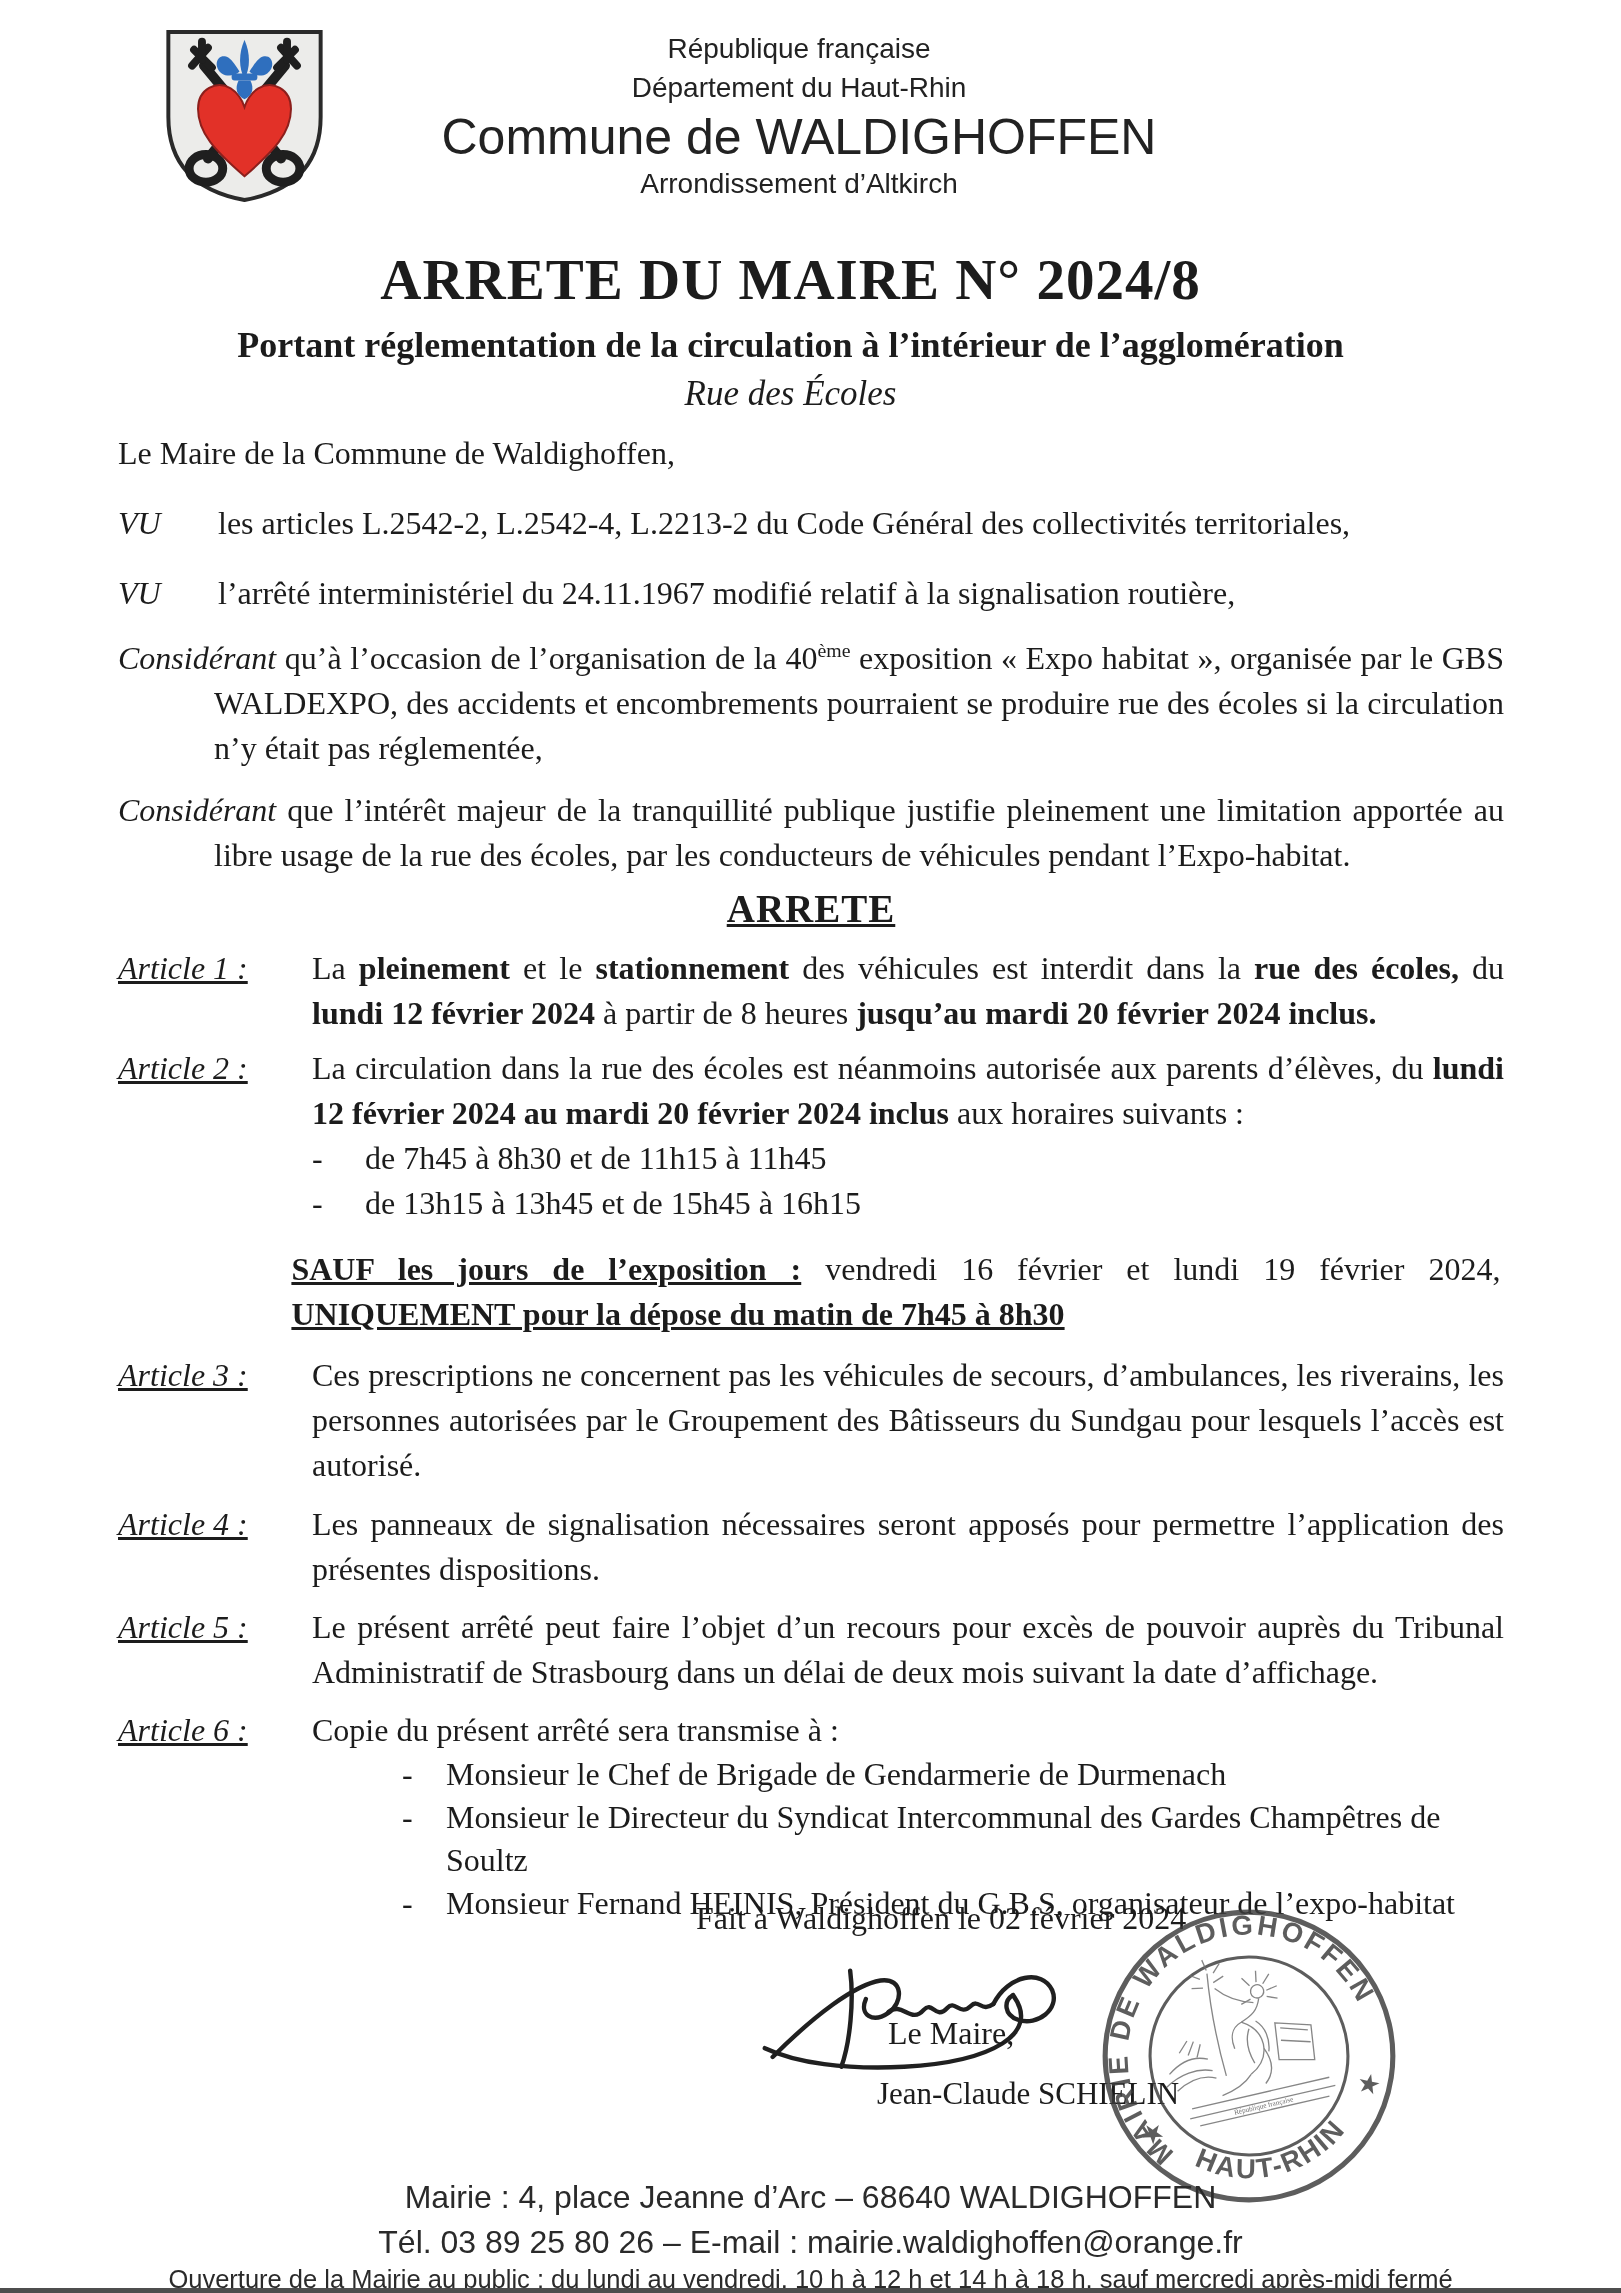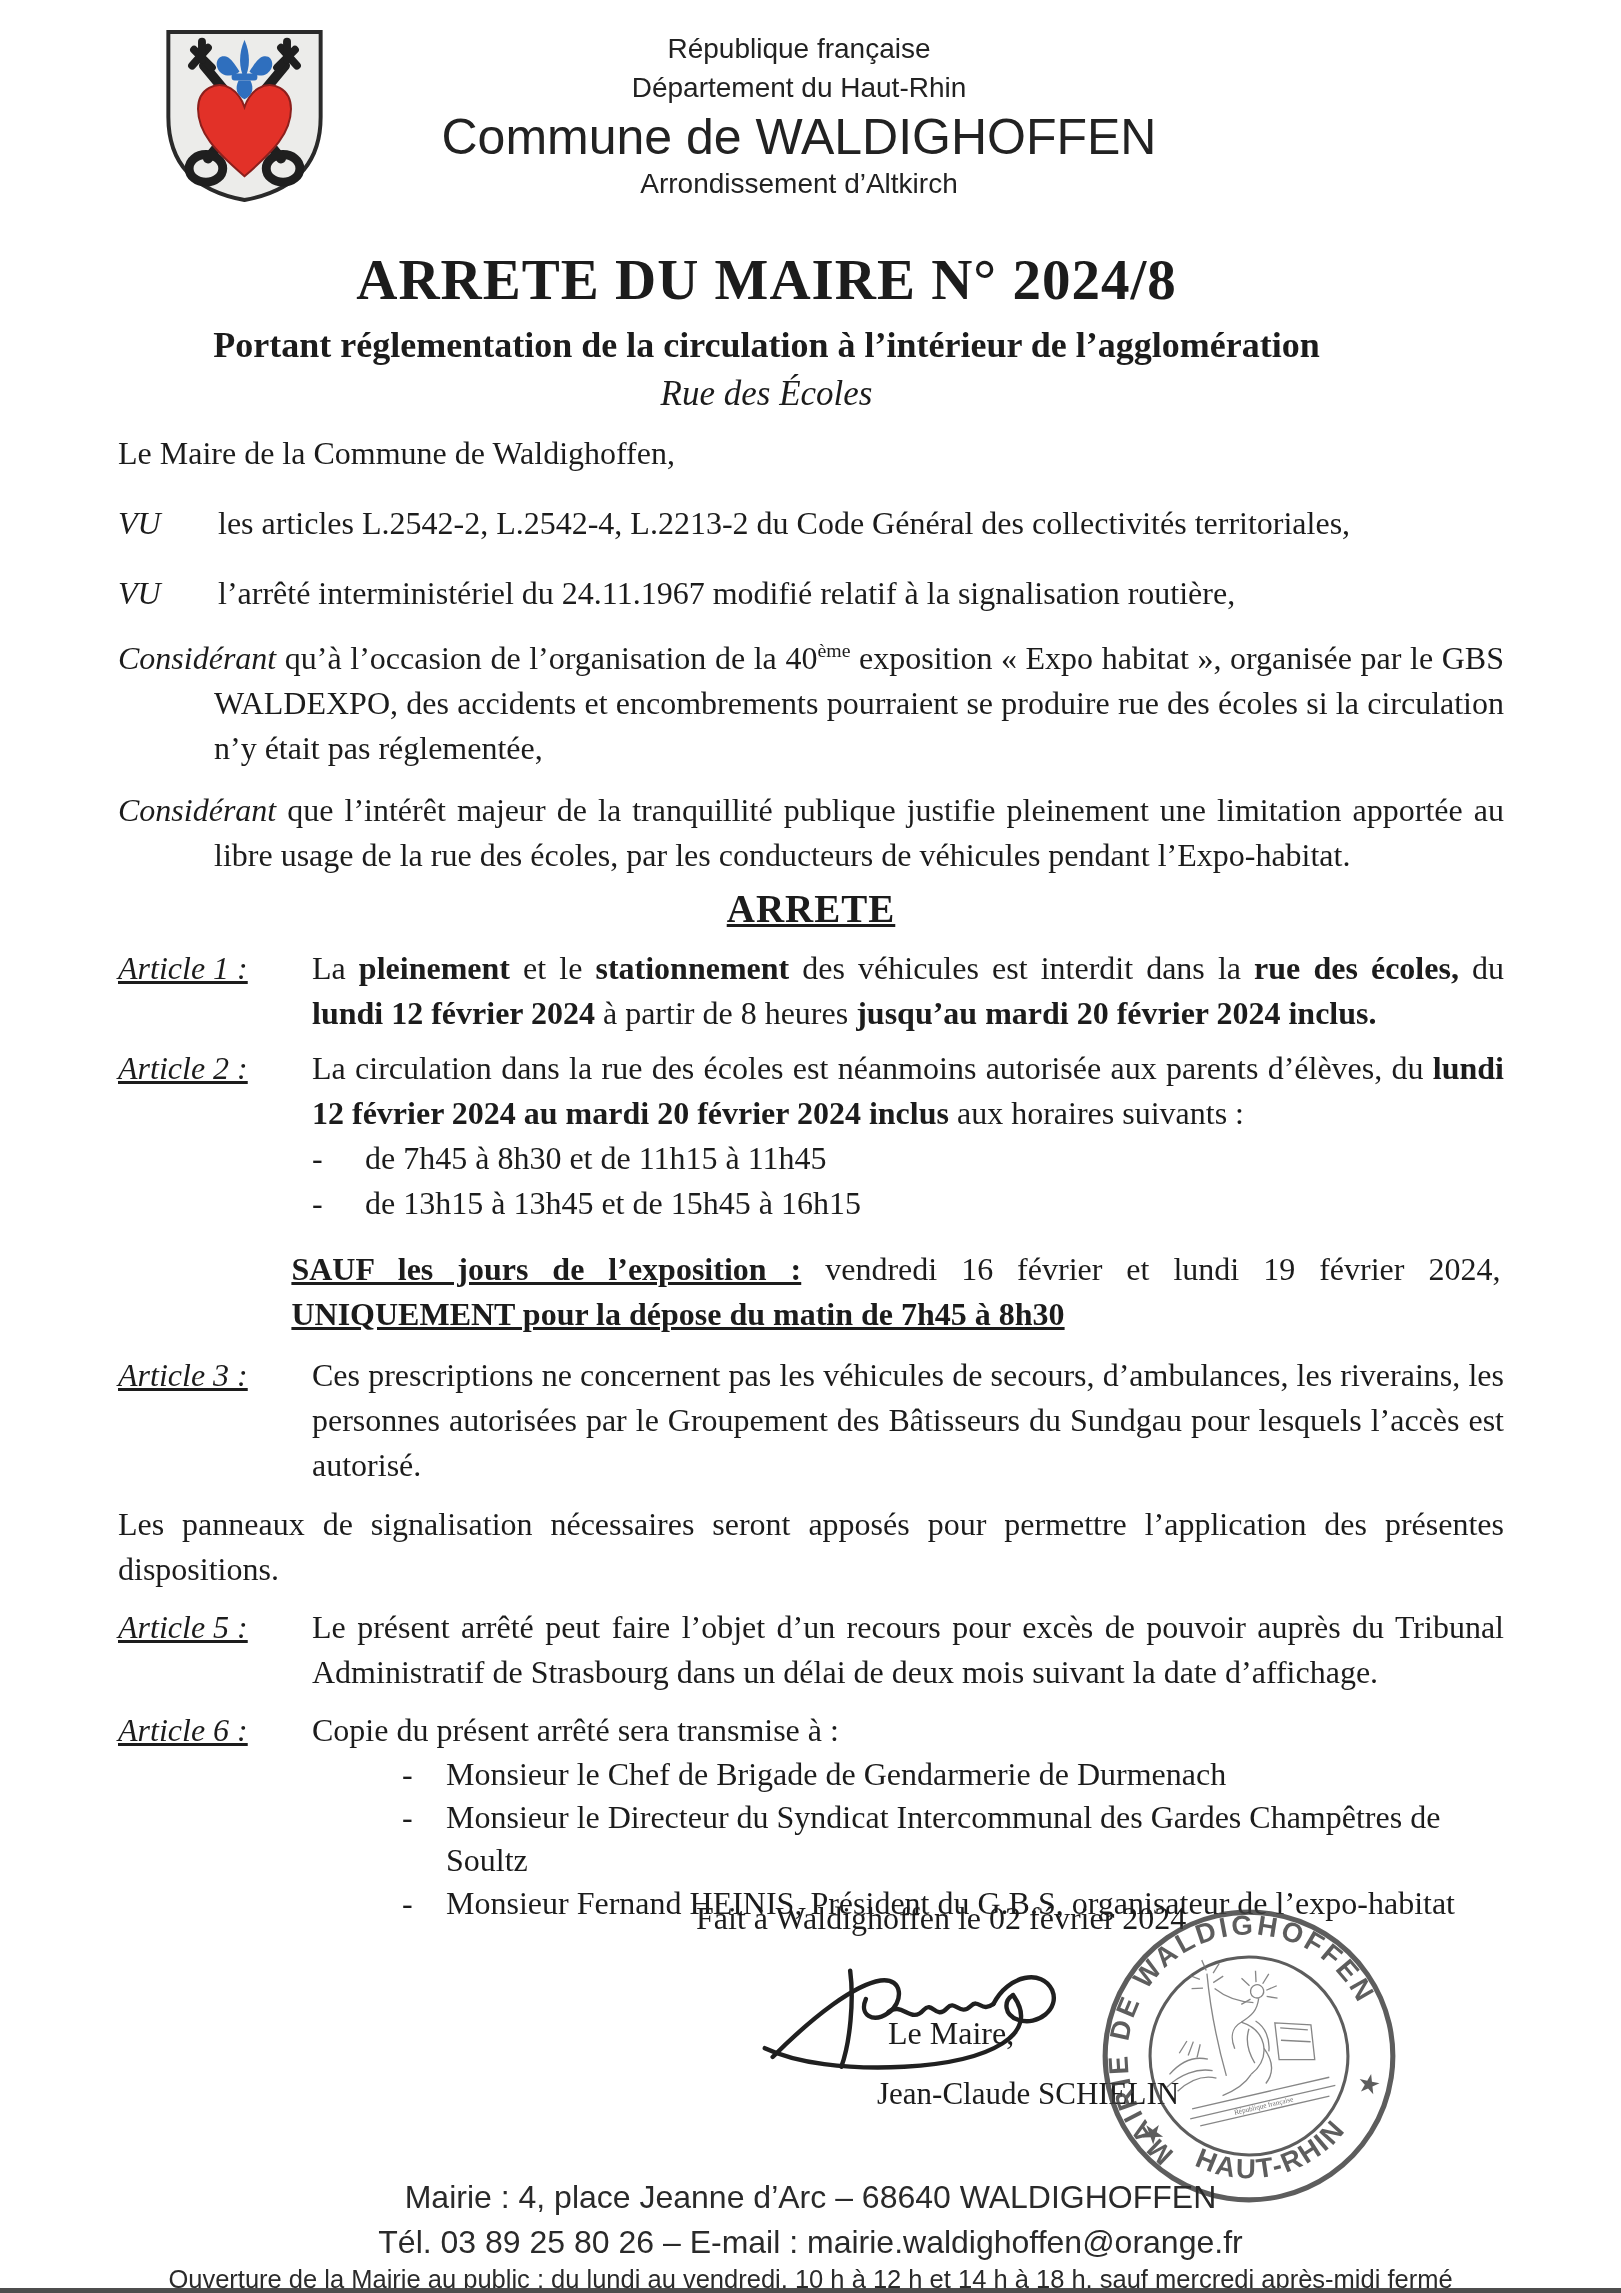--- a/index.html
+++ b/index.html
@@ -5,21 +5,21 @@
   html,body{margin:0;padding:0;background:#d8d8d8;}
   .page{position:relative;width:1621px;height:2294px;background:#ffffff;overflow:hidden;
         color:#1c1c1c;font-family:"Liberation Serif",serif;}
   
   .coat{position:absolute;left:160px;top:25.5px;width:169px;height:178px;}
   .head-block{position:absolute;left:294px;top:29px;width:1010px;text-align:center;
               font-family:"Liberation Sans",sans-serif;color:#222;}
   .head-line{font-size:28px;line-height:39px;}
   .head-commune{font-size:50px;line-height:53px;margin-top:3.9px;}
   
-  .title-block{position:absolute;left:0;top:247px;width:1533px;text-align:center;}
+  .title-block{position:absolute;left:0;top:247px;width:1533px;text-align:center;padding-left:24px;}
   .title-main{font-size:57px;font-weight:700;letter-spacing:1px;}
   .title-sub{font-size:36px;font-weight:700;margin-top:11.8px;}
   .title-street{font-size:35px;font-style:italic;margin-top:7.8px;}
   
   .main{position:absolute;left:118px;top:431px;width:1386px;font-size:32px;line-height:45px;}
   .p-lemaire{margin:0 0 24.5px 0;}
   .vu-row{display:flex;margin-bottom:25.5px;}
   .vu-row:last-of-type{margin-bottom:19.6px;}
   .vu-label{flex:0 0 100px;font-style:italic;}
   .vu-body{flex:1;}
@@ -142,20 +142,21 @@
             <p class="note"><span class="b u">SAUF les jours de l’exposition :</span><span> vendredi 16 février et lundi 19 février 2024, </span><span class="b u">UNIQUEMENT pour la dépose du matin de 7h45 à 8h30</span></p>
           </div>
         </div>
         <div class="article-row art3">
           <div class="article-label">Article 3 :</div>
           <div class="article-content">
             <p><span>Ces prescriptions ne concernent pas les véhicules de secours, d’ambulances, les riverains, les personnes autorisées par le Groupement des Bâtisseurs du Sundgau pour lesquels l’accès est autorisé.</span></p>
           </div>
         </div>
         <div class="article-row art4">
+          <div class="article-label">Article 4 :</div>
           <div class="article-content">
             <p><span>Les panneaux de signalisation nécessaires seront apposés pour permettre l’application des présentes dispositions.</span></p>
           </div>
         </div>
         <div class="article-row art5">
           <div class="article-label">Article 5 :</div>
           <div class="article-content">
             <p><span>Le présent arrêté peut faire l’objet d’un recours pour excès de pouvoir auprès du Tribunal Administratif de Strasbourg dans un délai de deux mois suivant la date d’affichage.</span></p>
           </div>
         </div>

